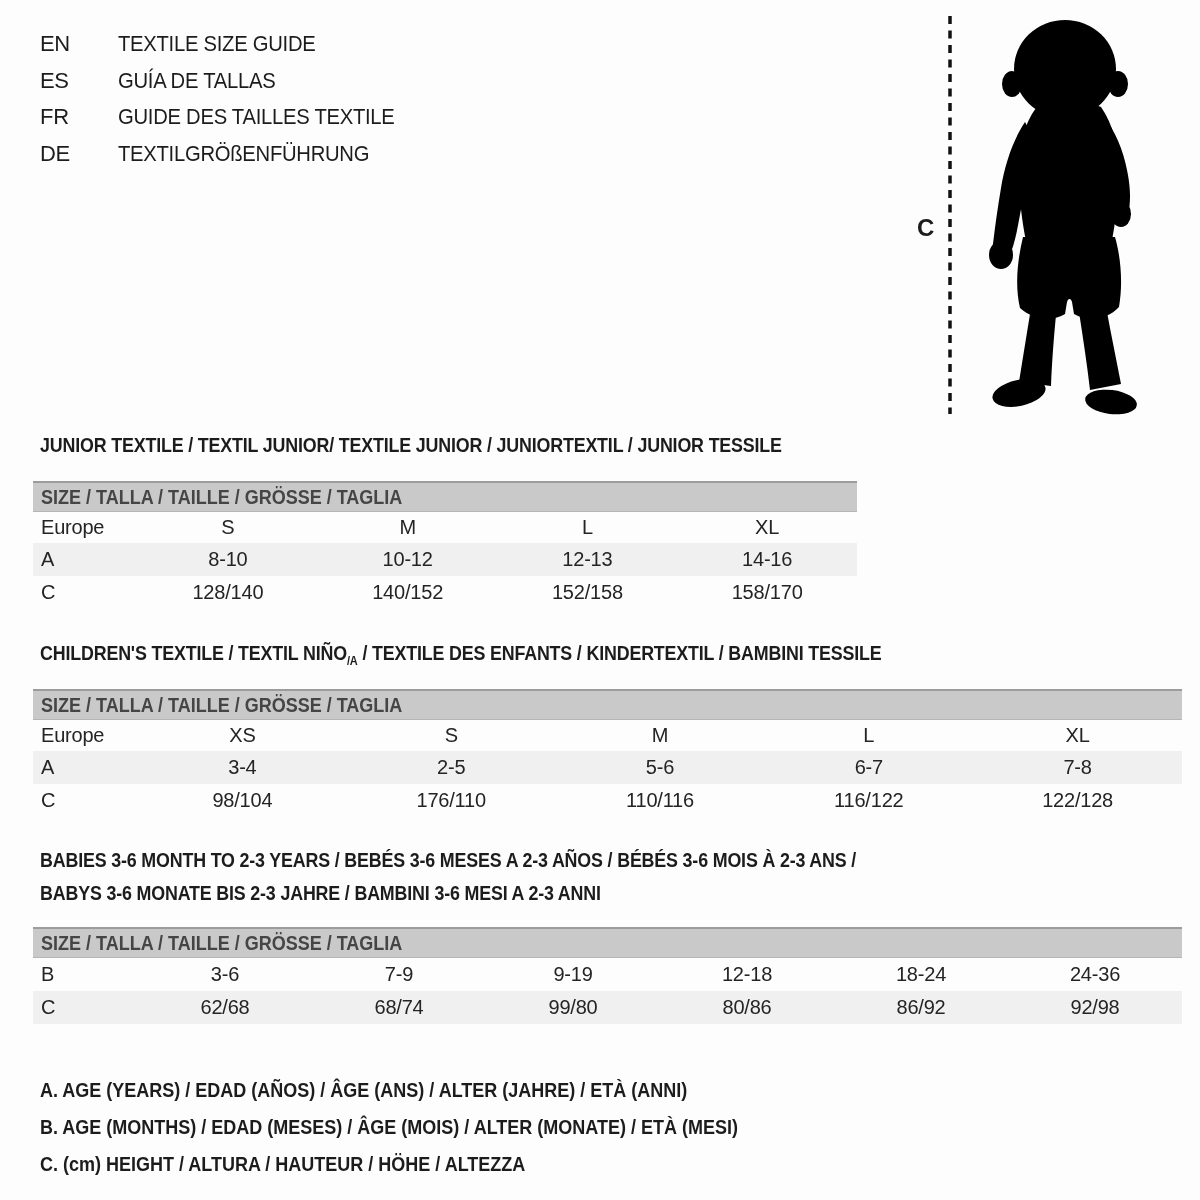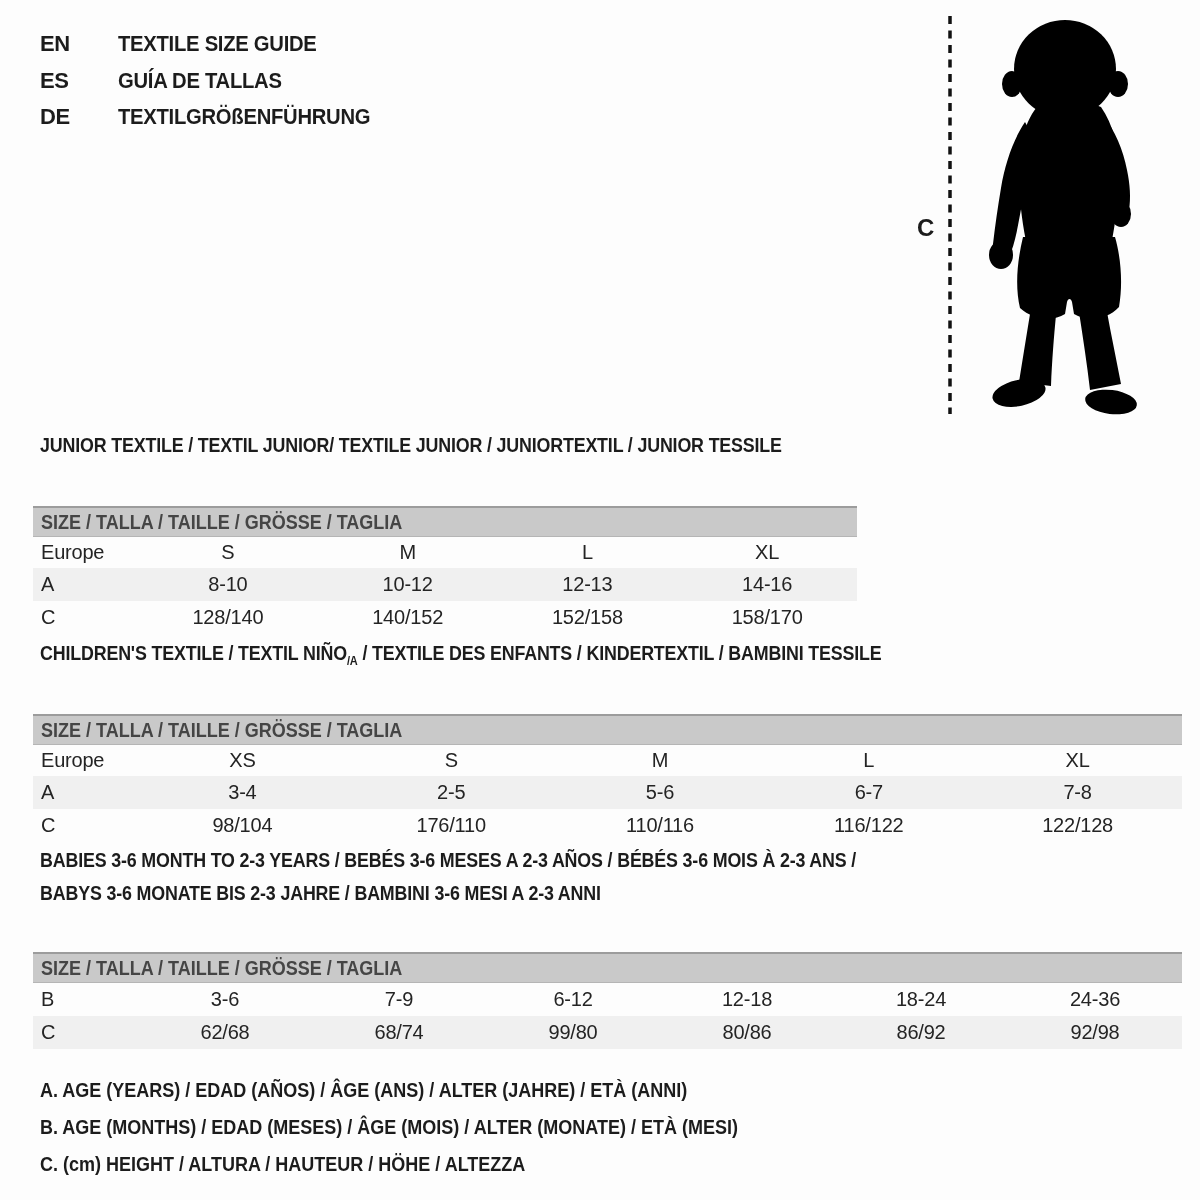--- a/index.html
+++ b/index.html
@@ -6,21 +6,21 @@
   html,body { background:#ffffff; }
   .page {
     position:relative; width:1200px; height:1200px;
     background:#fdfdfd; overflow:hidden;
     font-family:"Liberation Sans", sans-serif; color:#1c1c1c;
   }
 
   
   .lang-block { position:absolute; left:40px; top:26px; }
   .lang-row { display:flex; height:36.6px; align-items:center;
-              font-size:22px; font-weight:bold; letter-spacing:-0.3px; }
+              font-size:22px; font-weight:normal; letter-spacing:-0.3px; }
   .lang-code { width:78px; }
   .lang-label { white-space:nowrap; display:inline-block;
                 transform:scaleX(0.92); transform-origin:0 50%; }
 
   
   .figure { position:absolute; left:905px; top:8px; width:275px; height:416px; }
   .fig-c { position:absolute; left:12px; top:206px; font-size:24px; font-weight:bold; }
   .dash-svg { position:absolute; left:40px; top:4px; }
   .toddler-svg { position:absolute; left:58px; top:4px; }
 
@@ -29,21 +29,21 @@
     position:absolute; font-size:21px; font-weight:bold; white-space:nowrap;
     letter-spacing:-0.2px; transform:scaleX(0.85); transform-origin:0 50%;
   }
   #junior-heading   { left:40px; top:433px; }
   #children-heading { left:40px; top:641px; }
   #babies-heading   { left:40px; top:843px; transform-origin:0 0; }
   #babies-heading .hline { height:33px; display:flex; align-items:center; }
   .sub-small { font-size:13px; position:relative; top:5px; }
 
   
-  .tbl { position:absolute;margin-top:25px; }
+  .tbl { position:absolute; }
   #junior-table   { left:33px; top:481px; width:824px;  }
   #children-table { left:33px; top:689px; width:1149px; }
   #babies-table   { left:33px; top:927px; width:1149px; }
 
   .size-bar {
     height:31px; background:#c9c9c9;
     border-top:2px solid #9c9c9c; border-bottom:1px solid #b5b5b5;
     display:flex; align-items:center; padding-left:8px;
   }
   .size-bar span {
@@ -70,20 +70,24 @@
 <div class="page">
 
   <div class="lang-block" id="lang-block">
       <div class="lang-row">
         <span class="lang-code">EN</span>
         <span class="lang-label">TEXTILE SIZE GUIDE</span>
       </div>
       <div class="lang-row">
         <span class="lang-code">ES</span>
         <span class="lang-label">GUÍA DE TALLAS</span>
+      </div>
+      <div class="lang-row">
+        <span class="lang-code">FR</span>
+        <span class="lang-label">GUIDE DES TAILLES TEXTILE</span>
       </div>
       <div class="lang-row">
         <span class="lang-code">DE</span>
         <span class="lang-label">TEXTILGRÖßENFÜHRUNG</span>
       </div>
     </div>
 
   <div class="figure">
     <span class="fig-c">C</span>
     <svg class="dash-svg" width="10" height="406">
@@ -179,21 +183,21 @@
   </div>
   <div class="tbl" id="babies-table">
     <div class="size-bar">
       <span>SIZE / TALLA / TAILLE / GRÖSSE / TAGLIA</span>
     </div>
     <div>
         <div class="t-row">
           <span class="lbl">B</span>
           <span class="val">3-6</span>
           <span class="val">7-9</span>
-          <span class="val">6-12</span>
+          <span class="val">9-19</span>
           <span class="val">12-18</span>
           <span class="val">18-24</span>
           <span class="val">24-36</span>
         </div>
         <div class="t-row shaded">
           <span class="lbl">C</span>
           <span class="val">62/68</span>
           <span class="val">68/74</span>
           <span class="val">99/80</span>
           <span class="val">80/86</span>

